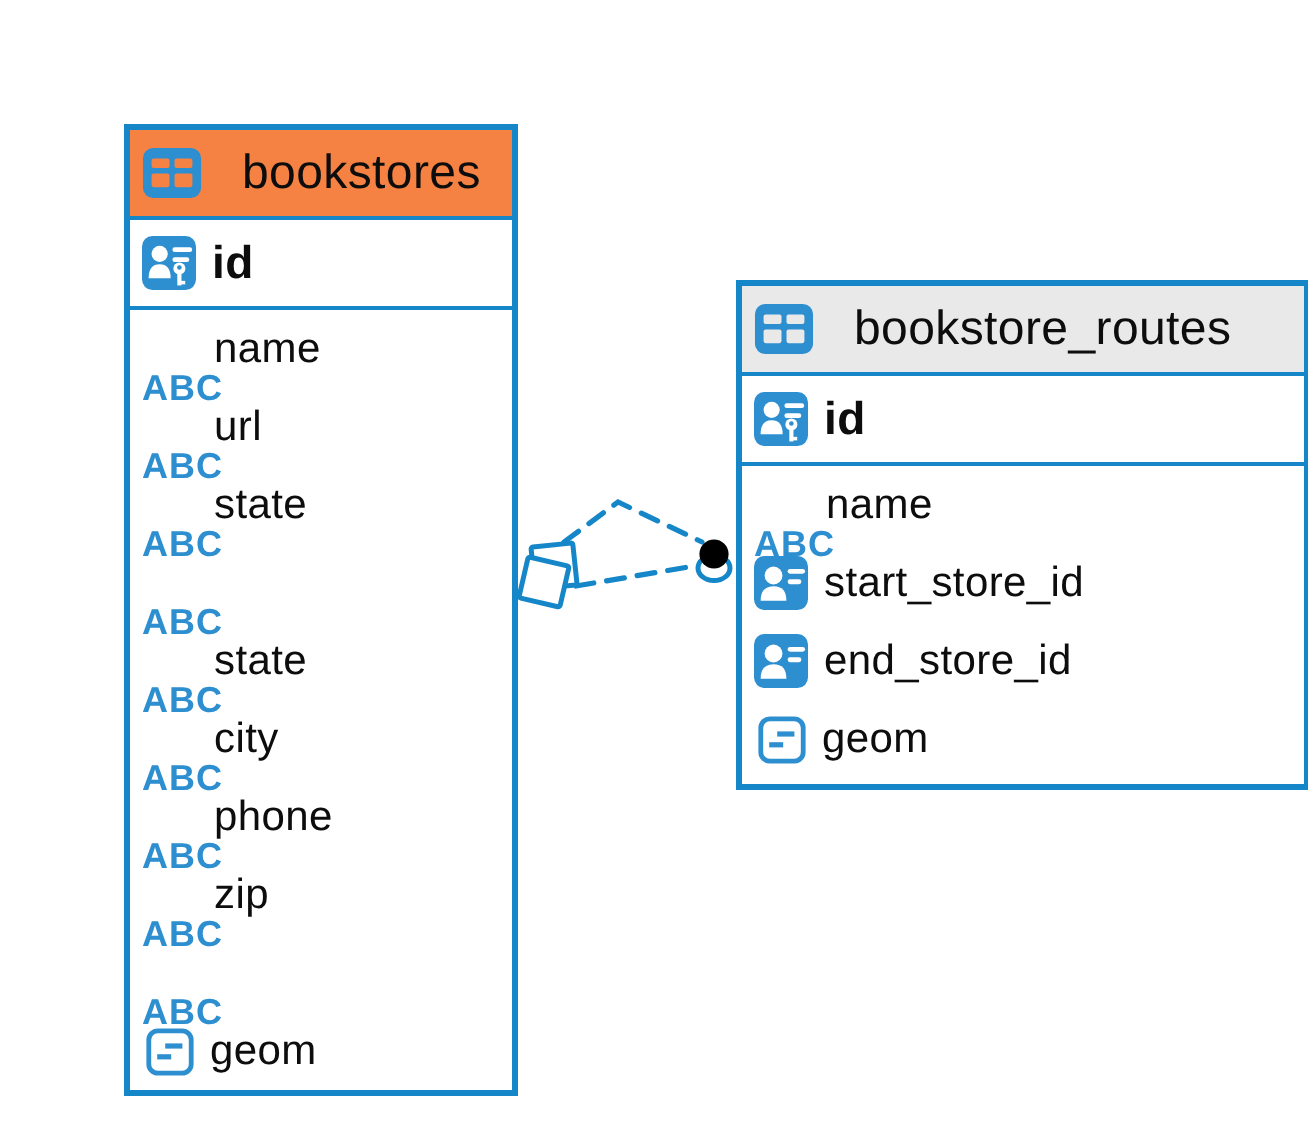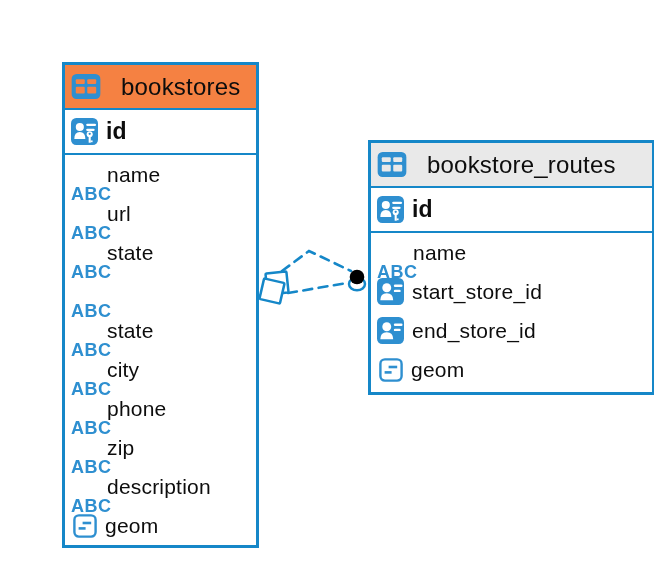--- a/index.html
+++ b/index.html
@@ -187,21 +187,20 @@
     <div class="row">
       <span class="abc">ABC</span>
       <span class="fname">phone</span>
     </div>
     <div class="row">
       <span class="abc">ABC</span>
       <span class="fname">zip</span>
     </div>
     <div class="row">
       <span class="abc">ABC</span>
-      <span class="fname">description</span>
     </div>
     <div class="row">
       <svg class="gi" viewBox="0 0 24 24">
           <use href="#sym-geom"></use>
         </svg>
       <span class="fname">geom</span>
     </div>
   </div>
 
   <div class="table-card" id="table-bookstore-routes">

